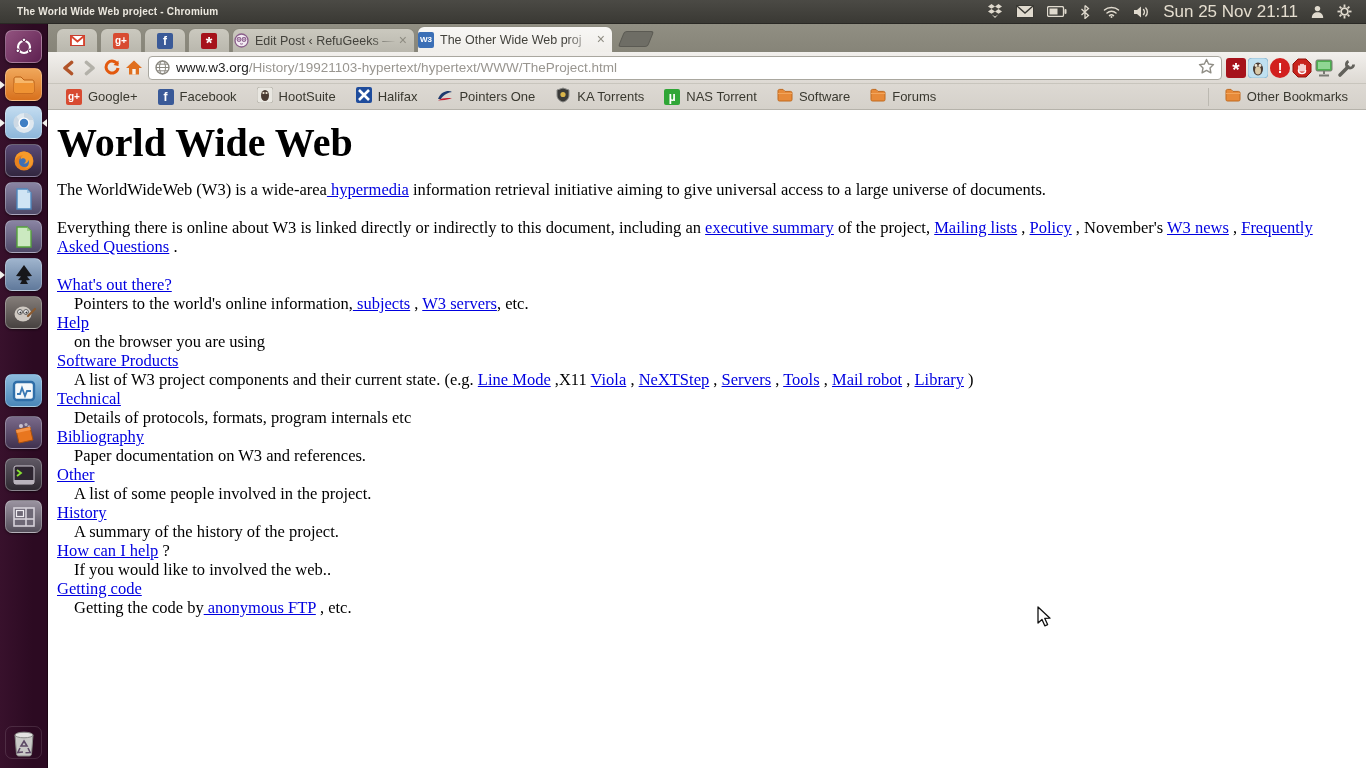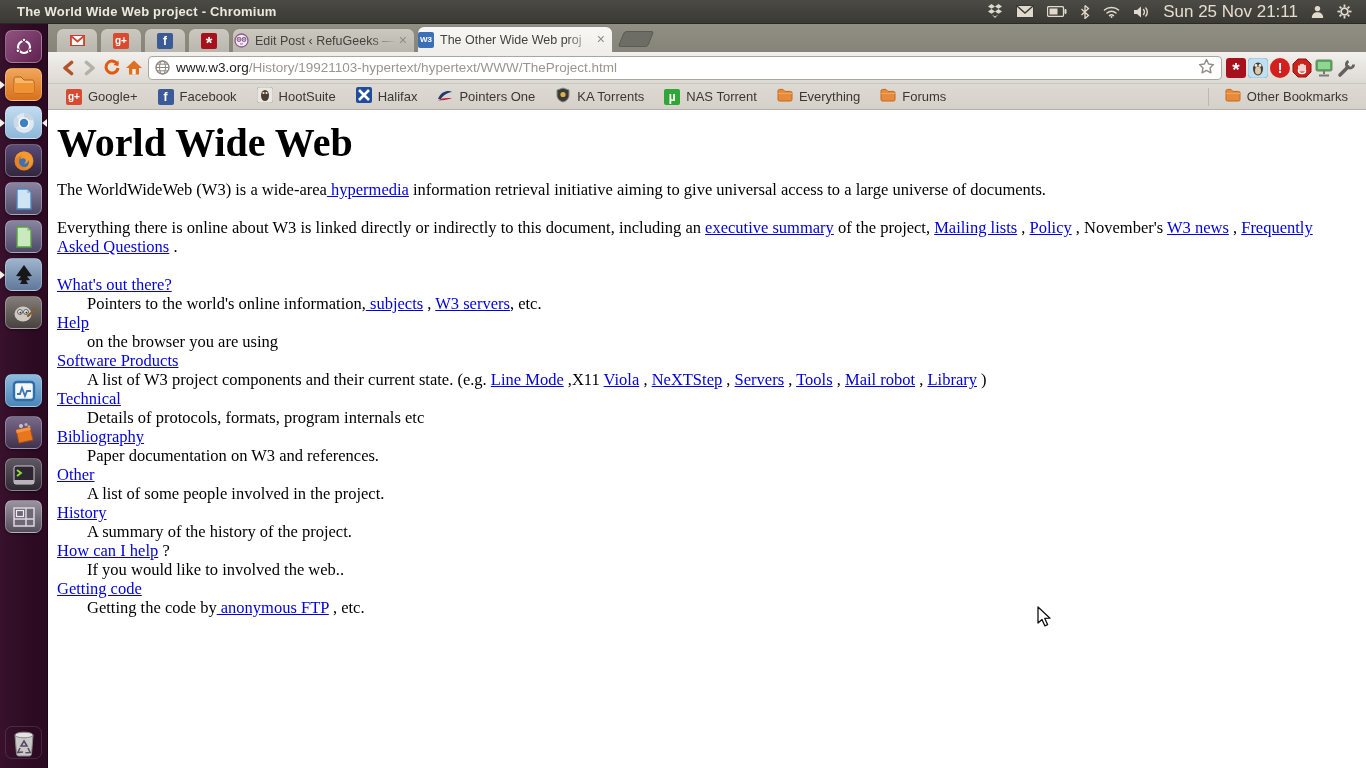--- a/index.html
+++ b/index.html
@@ -5,21 +5,21 @@
   * { box-sizing: border-box; margin: 0; padding: 0; }
   html,body { width:1366px; height:768px; overflow:hidden; background:#fff;
               font-family:"Liberation Sans", sans-serif; }
   #screen { position:relative; width:1366px; height:768px; background:#fff; }
 
   
   #panel { position:absolute; left:0; top:0; width:1366px; height:24px;
            background:linear-gradient(#4b4a45,#3a3934); color:#ece8df;
            display:flex; align-items:center; z-index:50;
            border-bottom:1px solid #2a2925;}
-  #panel .ttl { font-size:13px; font-weight:bold; padding-left:17px; letter-spacing:.2px;}
+  #panel .ttl { font-size:10px; font-weight:bold; padding-left:17px; letter-spacing:.2px;}
   #panel .right { margin-left:auto; display:flex; align-items:center; gap:13px; padding-right:14px;}
   #panel .clock { font-size:17px; color:#e4ddcf; }
   .tray-ic { display:inline-flex; align-items:center; }
 
   
   #dock { position:absolute; left:0; top:24px; width:48px; height:744px;
           background:linear-gradient(90deg,#38112c,#2c0a22 70%); z-index:40;
           border-right:1px solid #1c0514;}
   .dkt { position:absolute; left:5px; width:37px; height:33px; border-radius:7px;
          border:1px solid rgba(255,255,255,.28); display:flex; align-items:center;
@@ -77,21 +77,21 @@
   #bmbar .sep { width:1px; height:18px; background:#bcb9b1; margin:0 6px; }
 
   
   #content { position:absolute; left:0; top:86px; right:0; bottom:0; background:#fff;
              font-family:"Liberation Serif", serif; font-size:16.5px; line-height:19px;
              color:#000; padding:0 8px; overflow:hidden; }
   #content h1 { font-size:40px; line-height:36px; margin:15px 0 19px 1px;
                 font-weight:bold; }
   #content p { margin:0 0 19px 1px; }
   #content dl { margin:19px 0 0 1px; }
-  #content dd { margin-left:30px; }
+  #content dd { margin-left:17px; }
   a.lk { color:#0000e0; text-decoration:underline; cursor:pointer; }
 
   
   #cursor { position:absolute; left:1037px; top:606px; z-index:99; }
 </style>
 </head>
 <body>
 
 <div id="screen">
 
@@ -451,21 +451,21 @@
       </span>
       <span class="bm">
         <span class="fav sq" style="width:16px;height:16px;background:#2fa636;font-size:12px;">µ</span>
         <span>NAS Torrent</span>
       </span>
       <span class="bm">
         <span><svg width="16" height="14" viewBox="0 0 16 14">
               <path d="M1 3 C1 2 1.6 1.4 2.6 1.4 H6 L8 3.4 H13.5 C14.5 3.4 15 4 15 5 V11.5 C15 12.5 14.5 13 13.5 13 H2.5 C1.5 13 1 12.5 1 11.5 Z" fill="#e78a39" stroke="#c06a20"></path>
               <path d="M1 5.5 H15" stroke="#f2a55c"></path>
             </svg></span>
-        <span>Everything</span>
+        <span>Software</span>
       </span>
       <span class="bm">
         <span><svg width="16" height="14" viewBox="0 0 16 14">
               <path d="M1 3 C1 2 1.6 1.4 2.6 1.4 H6 L8 3.4 H13.5 C14.5 3.4 15 4 15 5 V11.5 C15 12.5 14.5 13 13.5 13 H2.5 C1.5 13 1 12.5 1 11.5 Z" fill="#e78a39" stroke="#c06a20"></path>
               <path d="M1 5.5 H15" stroke="#f2a55c"></path>
             </svg></span>
         <span>Forums</span>
       </span>
       <span class="spacer"></span>
       <span class="sep"></span>

